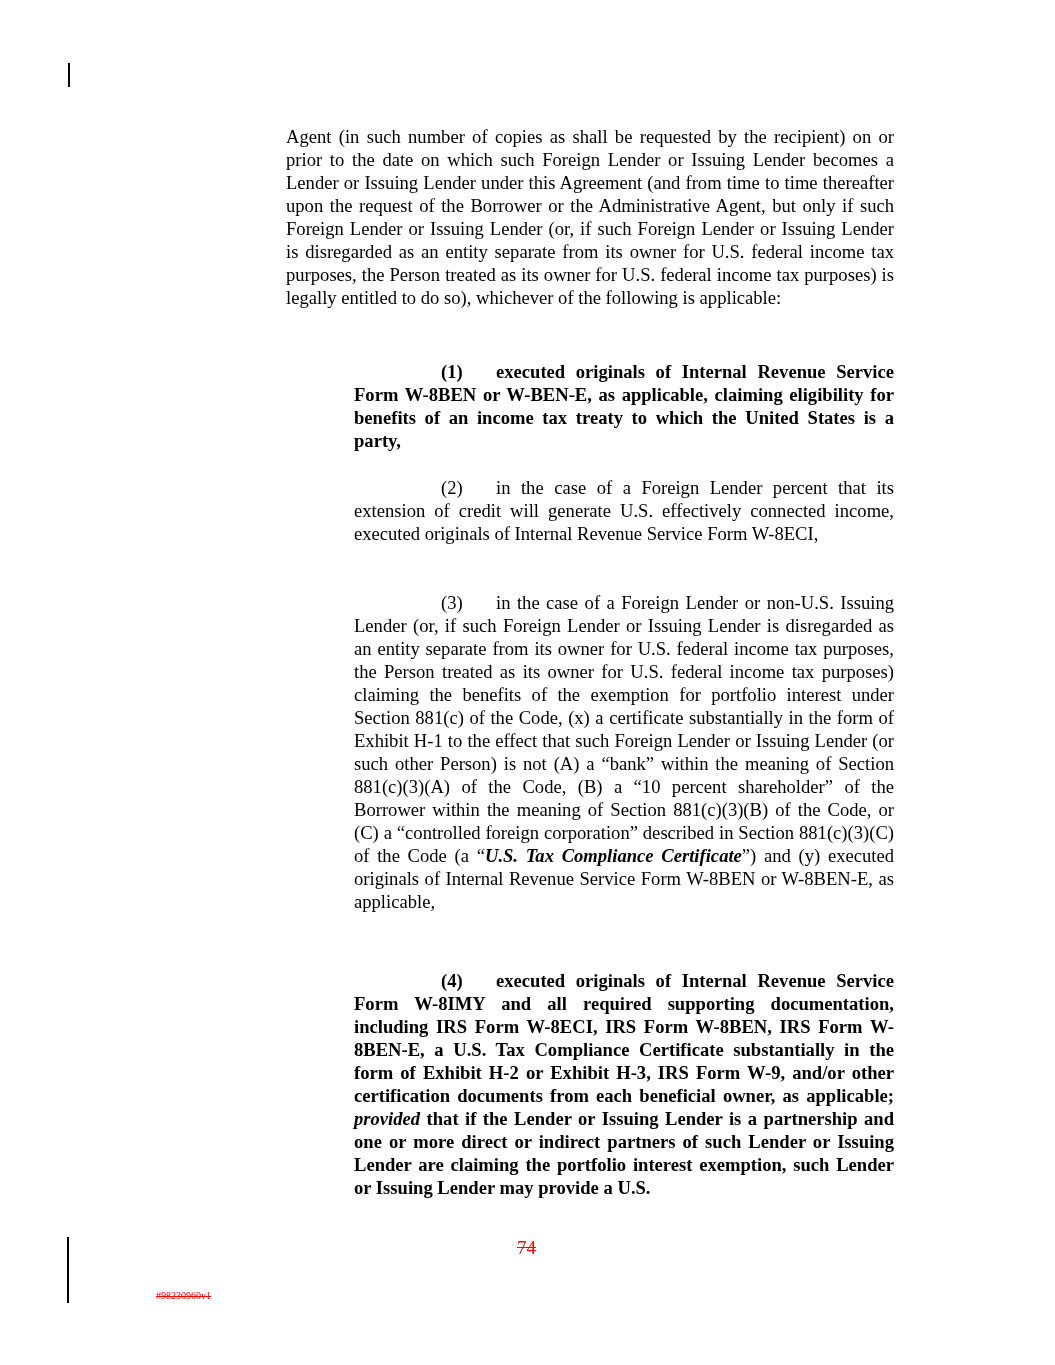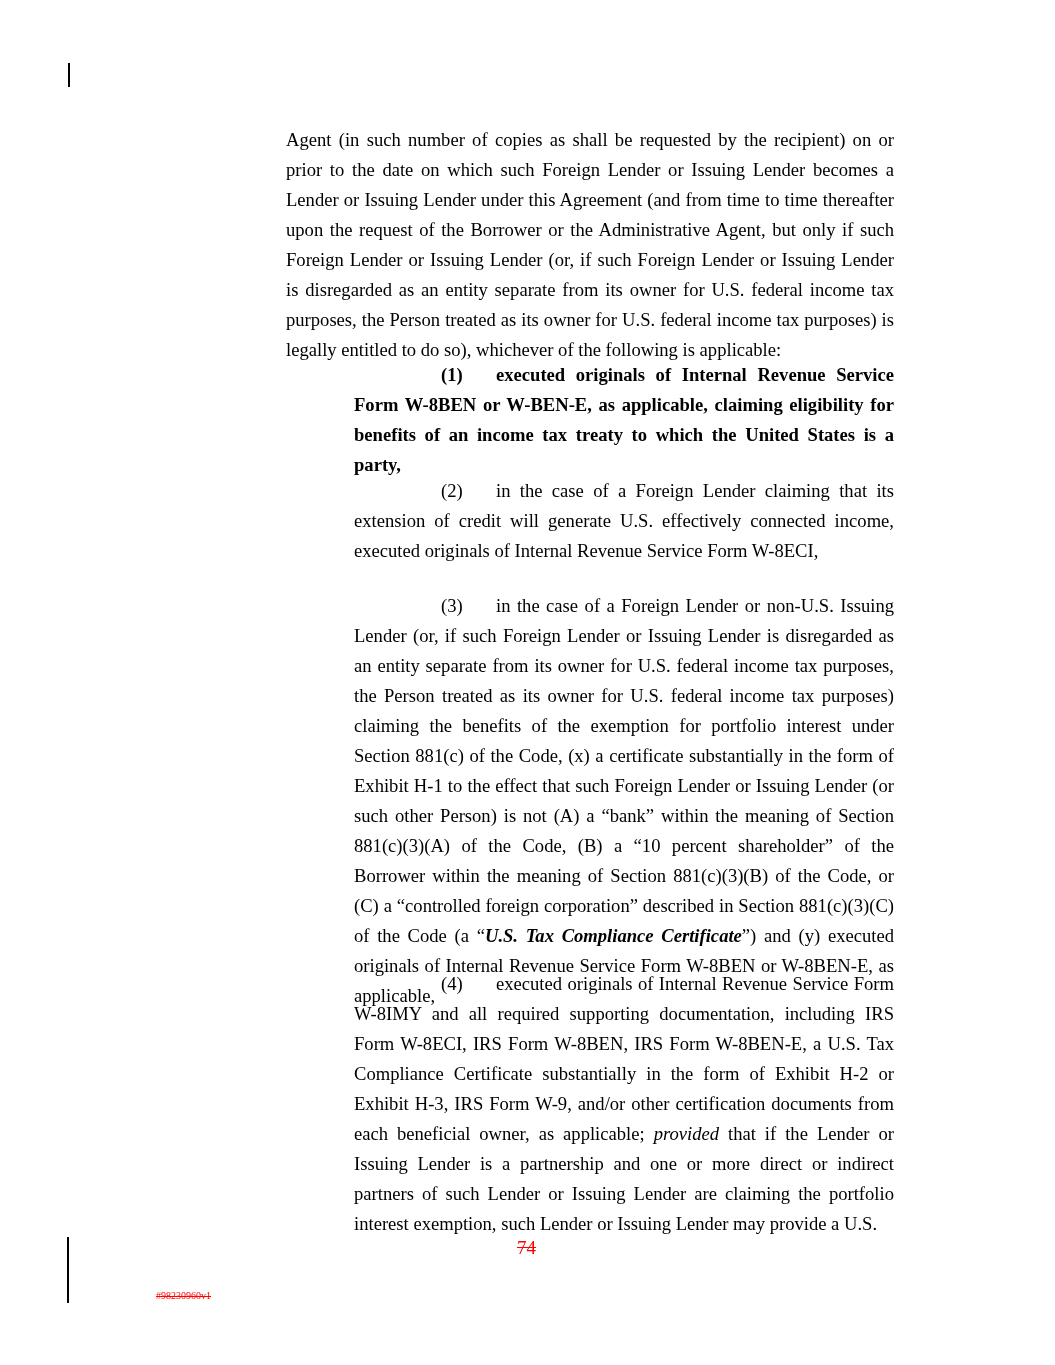--- a/index.html
+++ b/index.html
@@ -1,19 +1,19 @@
 <!DOCTYPE html>
 <html><head>
   <meta charset="utf-8">
   <style>
     html, body { margin: 0; padding: 0; background: #ffffff; }
     body { width: 1055px; height: 1365px; position: relative; overflow: hidden;
            font-family: "Liberation Serif", "DejaVu Serif", serif; color: #000; }
     .change-bar { position: absolute; width: 2px; background: #000; }
-    .text-block { position: absolute; font-size: 18.6px; line-height: 30px; text-align: justify; }
+    .text-block { position: absolute; font-size: 18.6px; line-height: 23px; text-align: justify; }
     .text-block p { margin: 0; }
     .lead { left: 286px; top: 125px; width: 608px; }
     .item { left: 354px; width: 540px; }
     .item .num { display: inline-block; width: 55px; margin-left: 87px; }
     .page-number { position: absolute; left: 517px; top: 1237px; font-size: 19px; color: #ff0000;
                    text-decoration: line-through; }
     .doc-id { position: absolute; left: 156px; top: 1290px; font-size: 10px; color: #ff0000;
               text-decoration: line-through; }
     b { font-weight: bold; font-style: italic; }
     i { font-style: italic; }
@@ -26,25 +26,25 @@
 
 <div class="text-block lead">
   <p>Agent (in such number of copies as shall be requested by the recipient) on or prior to the date on which such Foreign Lender or Issuing Lender becomes a Lender or Issuing Lender under this Agreement (and from time to time thereafter upon the request of the Borrower or the Administrative Agent, but only if such Foreign Lender or Issuing Lender (or, if such Foreign Lender or Issuing Lender is disregarded as an entity separate from its owner for U.S. federal income tax purposes, the Person treated as its owner for U.S. federal income tax purposes) is legally entitled to do so), whichever of the following is applicable:</p>
 </div>
 
 <div class="text-block item" style="top:360px;font-weight:bold;">
   <p><span class="num">(1)</span><span>executed originals of Internal Revenue Service Form W-8BEN or W-BEN-E, as applicable, claiming eligibility for benefits of an income tax treaty to which the United States is a party,</span></p>
 </div>
 
 <div class="text-block item" style="top:476px;">
-  <p><span class="num">(2)</span><span>in the case of a Foreign Lender claiming that its extension of credit will generate U.S. effectively connected income, executed originals of Internal Revenue Service Form W-8ECI,</span></p>
+  <p><span class="num">(2)</span><span>in the case of a Foreign Lender percent that its extension of credit will generate U.S. effectively connected income, executed originals of Internal Revenue Service Form W-8ECI,</span></p>
 </div>
 
 <div class="text-block item" style="top:591px;">
   <p><span class="num">(3)</span><span>in the case of a Foreign Lender or non-U.S. Issuing Lender (or, if such Foreign Lender or Issuing Lender is disregarded as an entity separate from its owner for U.S. federal income tax purposes, the Person treated as its owner for U.S. federal income tax purposes) claiming the benefits of the exemption for portfolio interest under Section 881(c) of the Code, (x) a certificate substantially in the form of Exhibit H-1 to the effect that such Foreign Lender or Issuing Lender (or such other Person) is not (A) a “bank” within the meaning of Section 881(c)(3)(A) of the Code, (B) a “10 percent shareholder” of the Borrower within the meaning of Section 881(c)(3)(B) of the Code, or (C) a “controlled foreign corporation” described in Section 881(c)(3)(C) of the Code (a “</span><b>U.S. Tax Compliance Certificate</b><span>”) and (y) executed originals of Internal Revenue Service Form W-8BEN or W-8BEN-E, as applicable,</span></p>
 </div>
 
-<div class="text-block item" style="top:969px;">
+<div class="text-block item" style="top:969px;font-weight:bold;">
   <p><span class="num">(4)</span><span>executed originals of Internal Revenue Service Form W-8IMY and all required supporting documentation, including IRS Form W-8ECI, IRS Form W-8BEN, IRS Form W-8BEN-E, a U.S. Tax Compliance Certificate substantially in the form of Exhibit H-2 or Exhibit H-3, IRS Form W-9, and/or other certification documents from each beneficial owner, as applicable; </span><i>provided</i><span> that if the Lender or Issuing Lender is a partnership and one or more direct or indirect partners of such Lender or Issuing Lender are claiming the portfolio interest exemption, such Lender or Issuing Lender may provide a U.S.</span></p>
 </div>
 
 <div class="page-number">74</div>
 <div class="doc-id">#98230960v1</div>
 
 </body></html>

